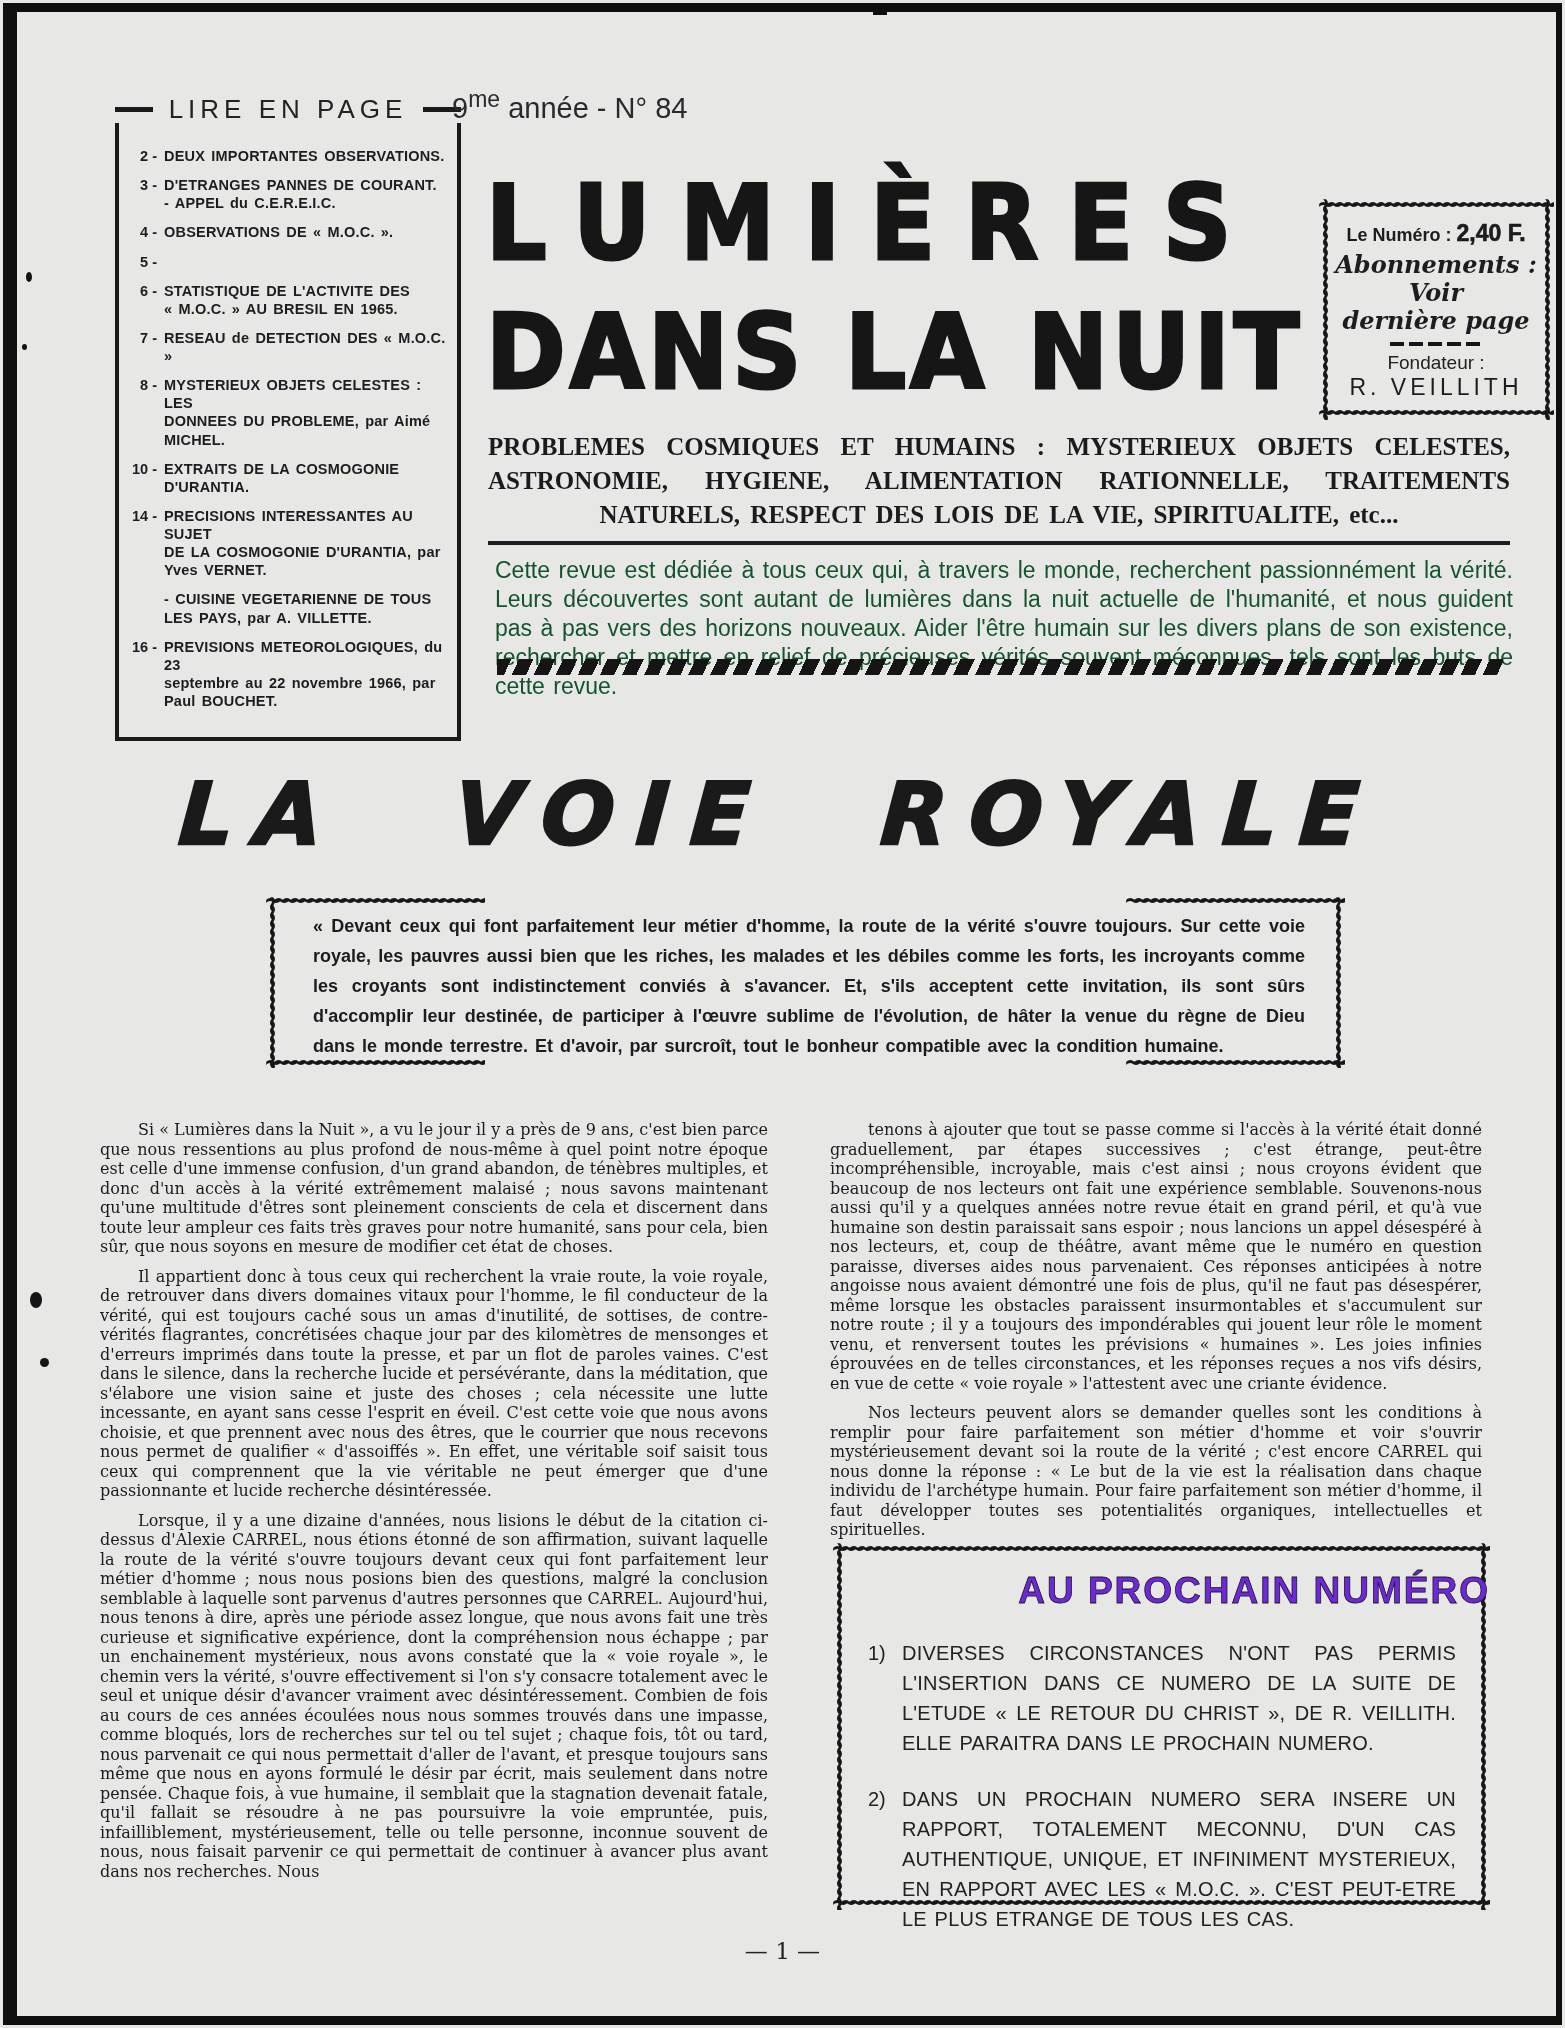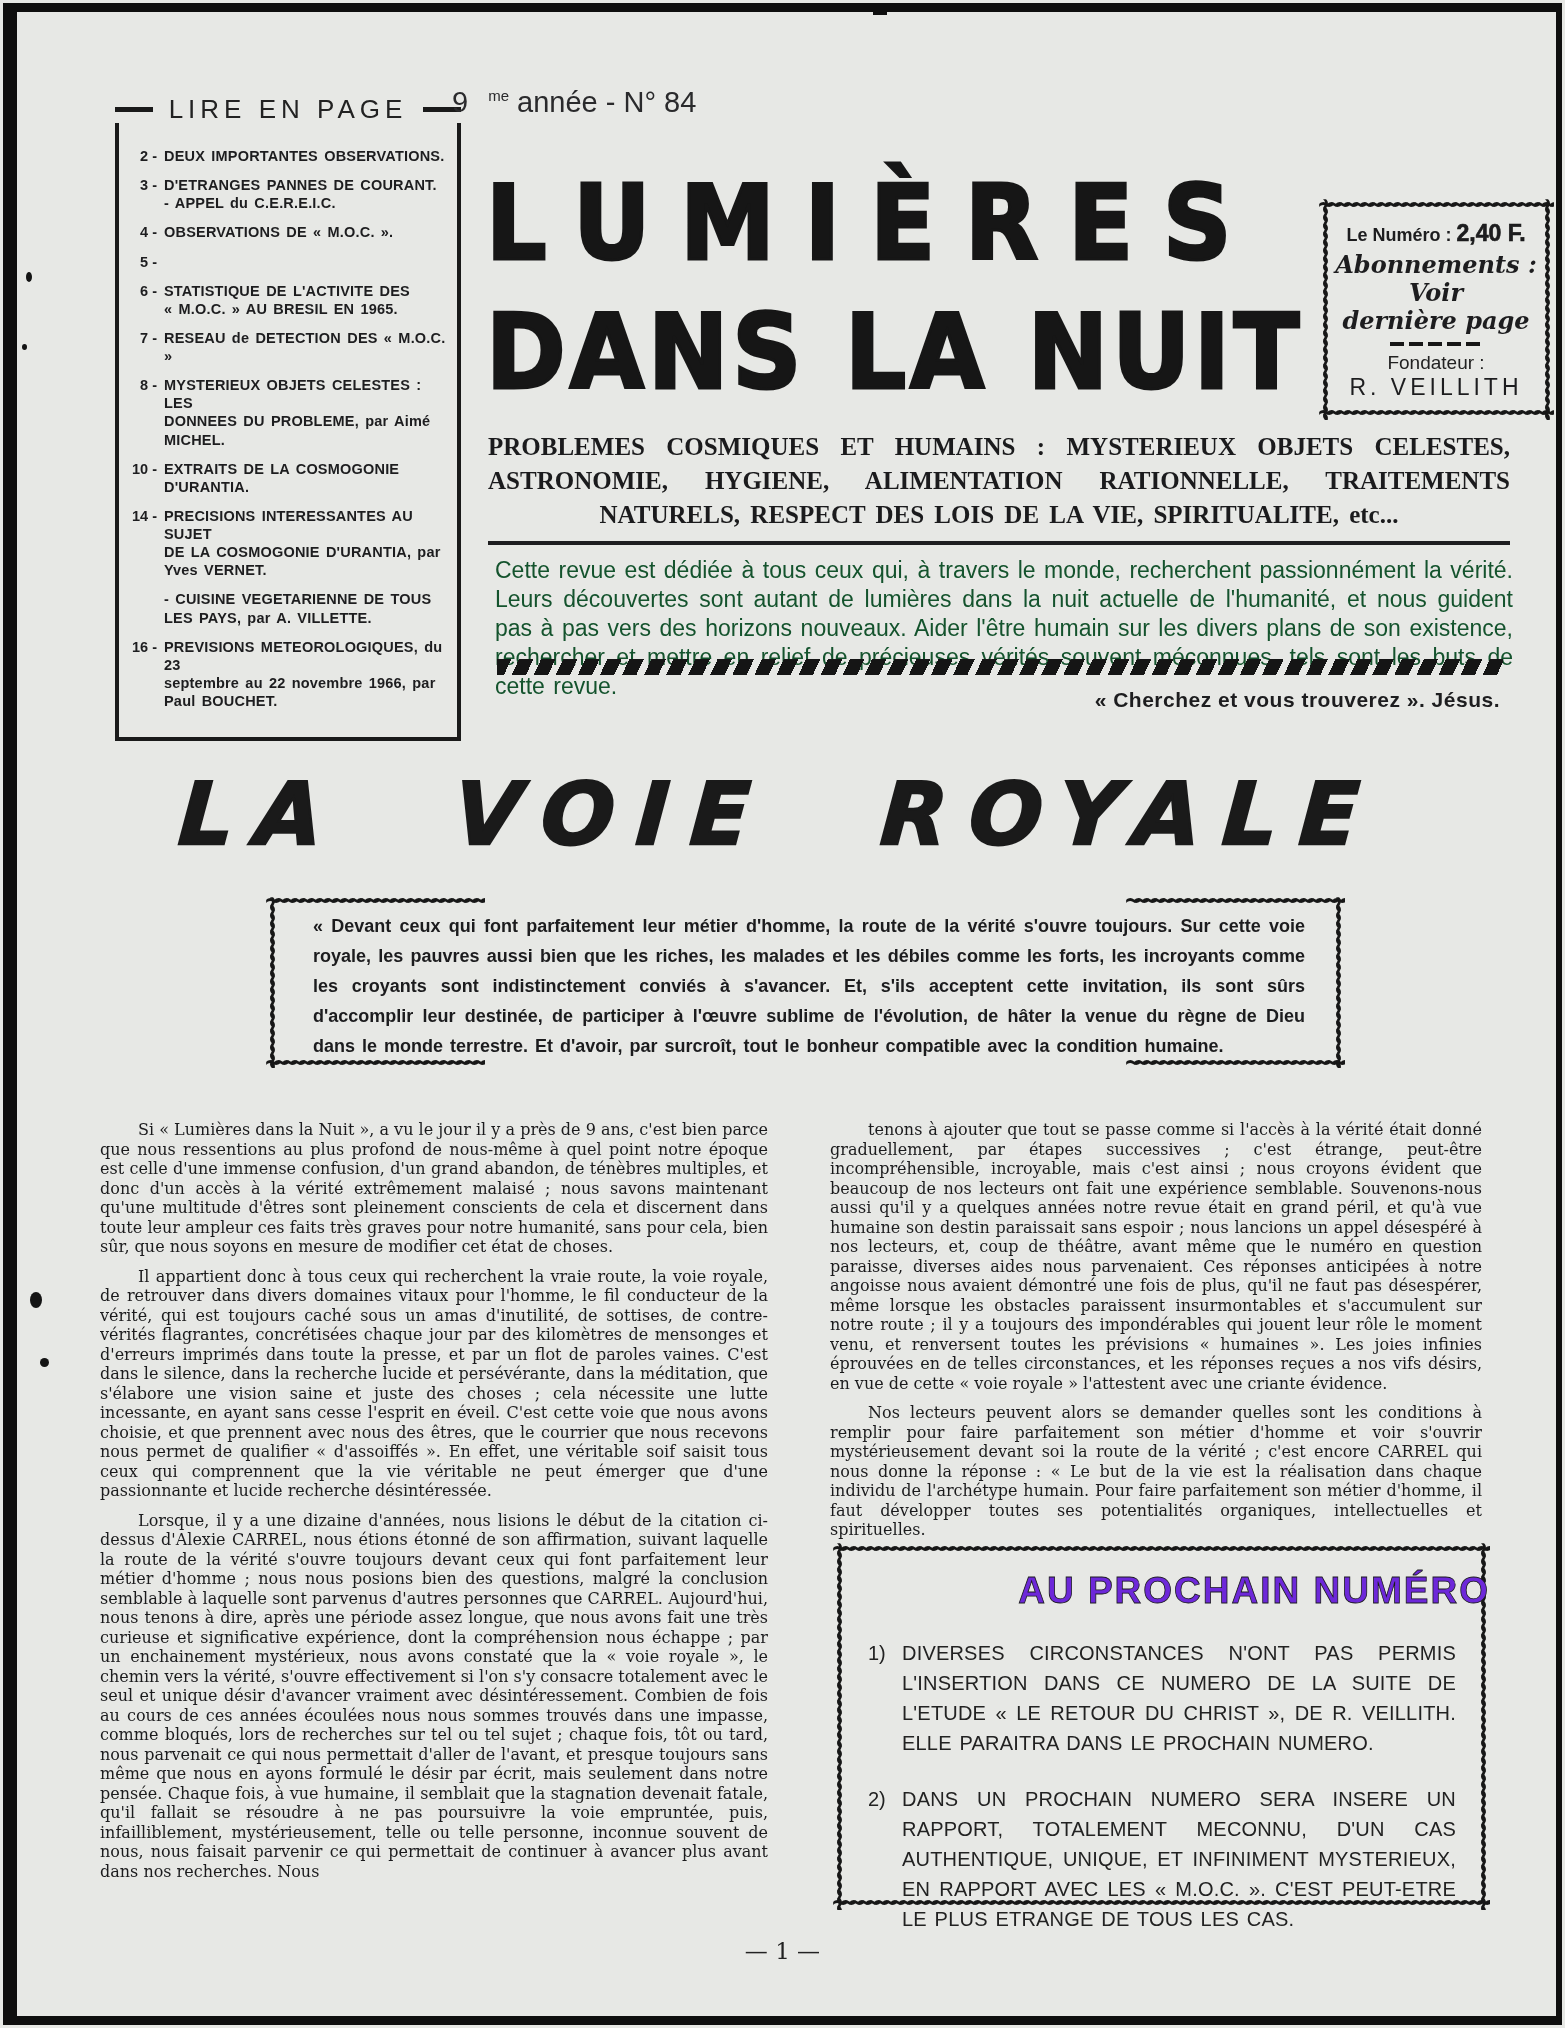--- a/index.html
+++ b/index.html
@@ -15,21 +15,21 @@
   .toc-titlebar{display:flex;align-items:center;height:34px;}
   .toc-titlebar .dash{flex:0 0 38px;height:5px;background:#1a1a1a;}
   .toc-title{flex:1;text-align:center;font-size:26px;letter-spacing:5px;color:#222;white-space:nowrap;}
   .toc-body{border:4px solid #1a1a1a;border-top:none;padding:24px 10px 16px 12px;min-height:500px;margin-top:-3px;}
   .toc-item{display:flex;margin-bottom:11px;font-weight:bold;font-size:14.5px;line-height:1.25;}
   .toc-num{flex:0 0 26px;text-align:right;white-space:nowrap;}
   .toc-num:not(:empty)::after{content:" -";}
   .toc-text{flex:1;margin-left:7px;white-space:pre-line;letter-spacing:0.2px;word-spacing:2px;}
 
   .issue{position:absolute;left:452px;top:86px;font-size:29px;color:#2a2a2c;white-space:nowrap;}
-  .issue sup{font-size:15px;margin-left:20px;}
+  .issue sup{font-size:23px;}
   .date{position:absolute;left:1000px;top:88px;width:470px;text-align:right;font-size:28px;
         letter-spacing:1px;color:#26262a;white-space:nowrap;}
 
   
   .mast{position:absolute;color:#161616;font-family:"DejaVu Sans",sans-serif;font-weight:bold;
         -webkit-text-stroke:3px #161616;white-space:nowrap;transform:scaleY(1.08);transform-origin:left top;}
   .m1{left:486px;top:164px;font-size:95px;letter-spacing:30px;}
   .m2{left:486px;top:292px;font-size:96px;letter-spacing:4px;word-spacing:2px;}
 
   
@@ -181,21 +181,20 @@
 dernière page</div>
     <div class="mini-rule"></div>
     <div class="founder-label">Fondateur :</div>
     <div class="founder-name">R. VEILLITH</div>
   </div>
 
   <div class="tagline">PROBLEMES COSMIQUES ET HUMAINS : MYSTERIEUX OBJETS CELESTES, ASTRONOMIE, HYGIENE, ALIMENTATION RATIONNELLE, TRAITEMENTS NATURELS, RESPECT DES LOIS DE LA VIE, SPIRITUALITE, etc...</div>
   <div class="rule"></div>
   <div class="intro">Cette revue est dédiée à tous ceux qui, à travers le monde, recherchent passionnément la vérité. Leurs découvertes sont autant de lumières dans la nuit actuelle de l'humanité, et nous guident pas à pas vers des horizons nouveaux. Aider l'être humain sur les divers plans de son existence, rechercher et mettre en relief de précieuses vérités souvent méconnues, tels sont les buts de cette revue.</div>
   <div class="rope"></div>
-  <div class="motto">« Cherchez et vous trouverez ». Jésus.</div>
 
   <div class="headline">LA VOIE ROYALE</div>
 
   <div class="quotebox">
     <div class="wave" style="left:0;top:-2px;width:220px;">~~~~~~~~~~~~~~~~~~~~~~~~~~~~~~~~~~~~~~~~~~~~~~~~~~~~~~~~~~~~~~~~~~~~~~~~~~~~~~~~~~~~~~~~~~~~~~~~~~~~~~~~~~~~~~~~~~~~~~~~~~~~~~~~~~~~~~~~~~~~~~~~~~~~~~~~~~~~~~~~~~~~~~~~~~~~~~~~~~~~~~~~~~~~~~~~~~~~~~~~~~~~~~~~~~~~~~~~~~~~~~~~~~~~~~~~~~~~~~~~</div>
     <div class="wave" style="left:860px;top:-2px;width:220px;">~~~~~~~~~~~~~~~~~~~~~~~~~~~~~~~~~~~~~~~~~~~~~~~~~~~~~~~~~~~~~~~~~~~~~~~~~~~~~~~~~~~~~~~~~~~~~~~~~~~~~~~~~~~~~~~~~~~~~~~~~~~~~~~~~~~~~~~~~~~~~~~~~~~~~~~~~~~~~~~~~~~~~~~~~~~~~~~~~~~~~~~~~~~~~~~~~~~~~~~~~~~~~~~~~~~~~~~~~~~~~~~~~~~~~~~~~~~~~~~~</div>
     <div class="wave" style="left:0;top:160px;width:220px;">~~~~~~~~~~~~~~~~~~~~~~~~~~~~~~~~~~~~~~~~~~~~~~~~~~~~~~~~~~~~~~~~~~~~~~~~~~~~~~~~~~~~~~~~~~~~~~~~~~~~~~~~~~~~~~~~~~~~~~~~~~~~~~~~~~~~~~~~~~~~~~~~~~~~~~~~~~~~~~~~~~~~~~~~~~~~~~~~~~~~~~~~~~~~~~~~~~~~~~~~~~~~~~~~~~~~~~~~~~~~~~~~~~~~~~~~~~~~~~~~</div>
     <div class="wave" style="left:860px;top:160px;width:220px;">~~~~~~~~~~~~~~~~~~~~~~~~~~~~~~~~~~~~~~~~~~~~~~~~~~~~~~~~~~~~~~~~~~~~~~~~~~~~~~~~~~~~~~~~~~~~~~~~~~~~~~~~~~~~~~~~~~~~~~~~~~~~~~~~~~~~~~~~~~~~~~~~~~~~~~~~~~~~~~~~~~~~~~~~~~~~~~~~~~~~~~~~~~~~~~~~~~~~~~~~~~~~~~~~~~~~~~~~~~~~~~~~~~~~~~~~~~~~~~~~</div>
     <div class="wave vert" style="left:14px;top:0;width:172px;">~~~~~~~~~~~~~~~~~~~~~~~~~~~~~~~~~~~~~~~~~~~~~~~~~~~~~~~~~~~~~~~~~~~~~~~~~~~~~~~~~~~~~~~~~~~~~~~~~~~~~~~~~~~~~~~~~~~~~~~~~~~~~~~~~~~~~~~~~~~~~~~~~~~~~~~~~~~~~~~~~~~~~~~~~~~~~~~~~~~~~~~~~~~~~~~~~~~~~~~~~~~~~~~~~~~~~~~~~~~~~~~~~~~~~~~~~~~~~~~~</div>
     <div class="wave vert" style="left:1080px;top:0;width:172px;">~~~~~~~~~~~~~~~~~~~~~~~~~~~~~~~~~~~~~~~~~~~~~~~~~~~~~~~~~~~~~~~~~~~~~~~~~~~~~~~~~~~~~~~~~~~~~~~~~~~~~~~~~~~~~~~~~~~~~~~~~~~~~~~~~~~~~~~~~~~~~~~~~~~~~~~~~~~~~~~~~~~~~~~~~~~~~~~~~~~~~~~~~~~~~~~~~~~~~~~~~~~~~~~~~~~~~~~~~~~~~~~~~~~~~~~~~~~~~~~~</div>

